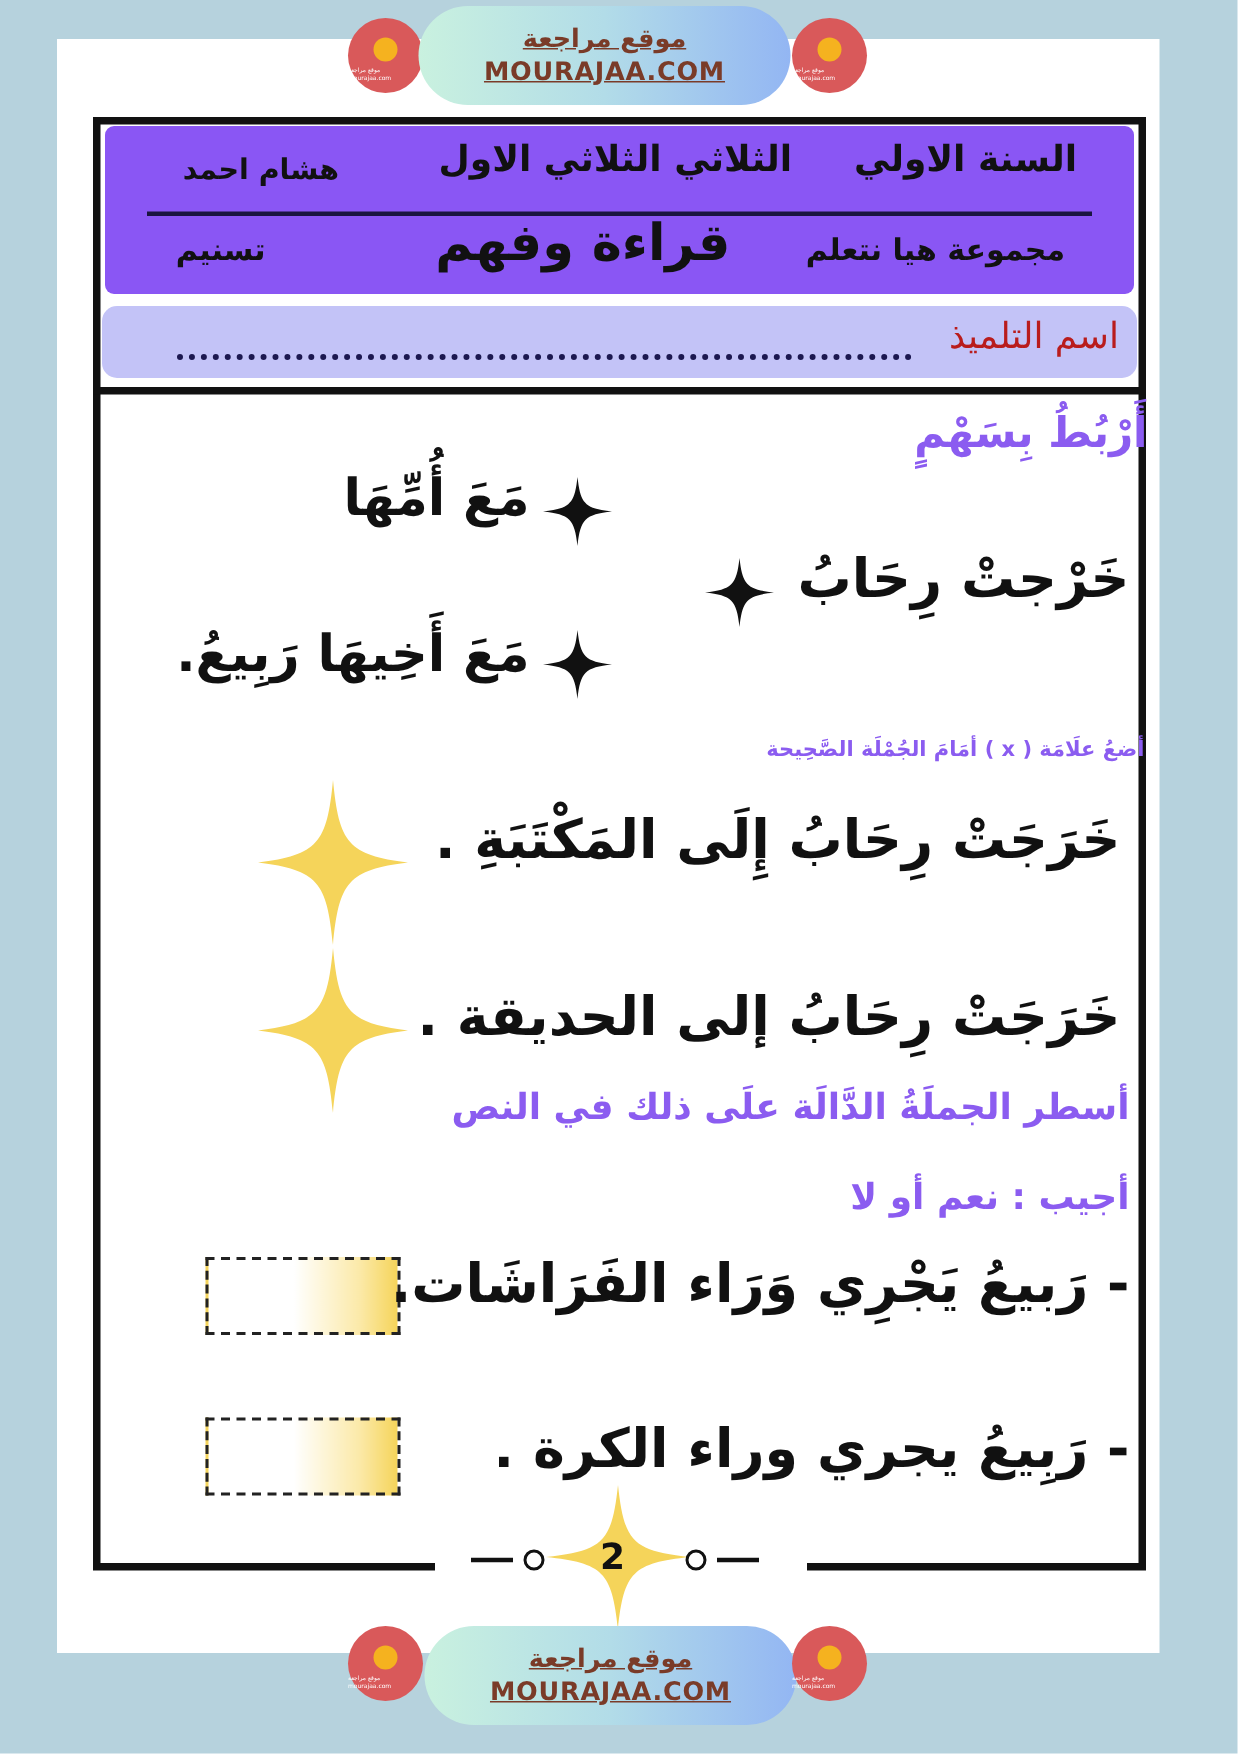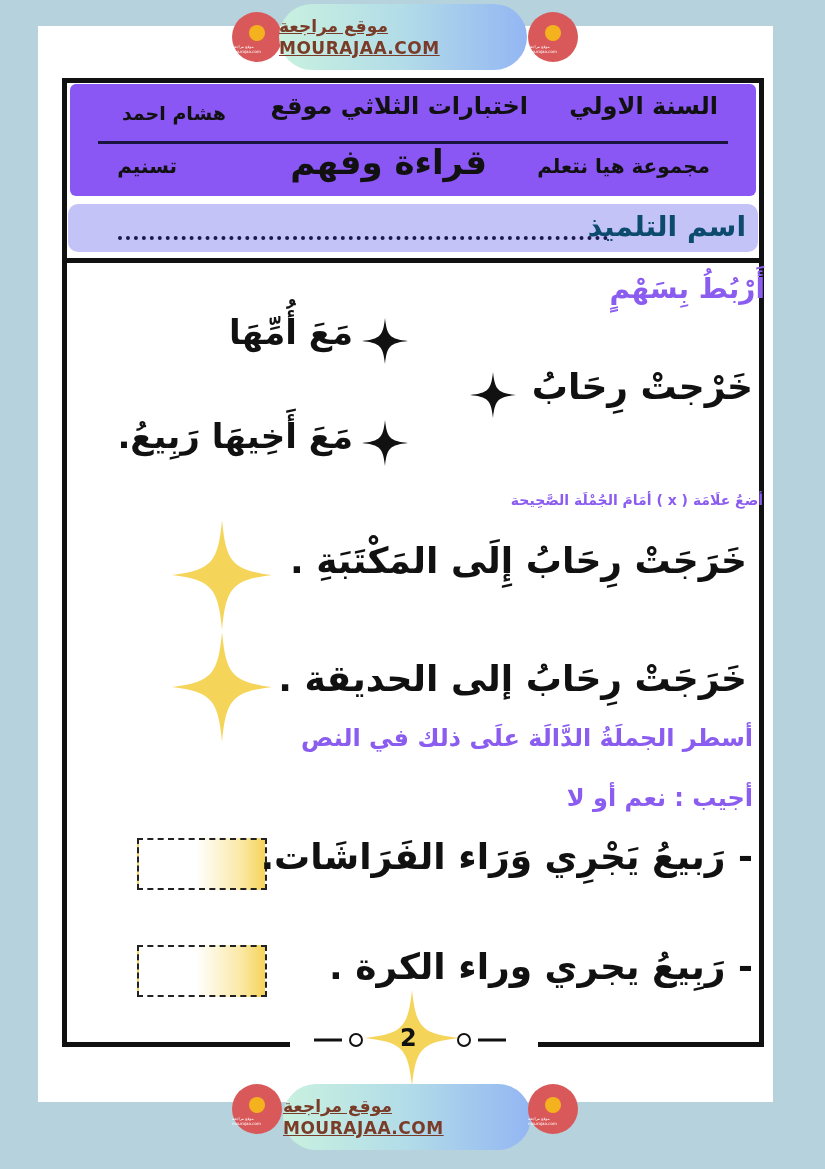--- a/index.html
+++ b/index.html
@@ -1,31 +1,31 @@
 <!DOCTYPE html>
 <html><head>
 <meta charset="utf-8">
 <style>
   html,body{margin:0;padding:0;}
   body{width:825px;height:1169px;background:#b6d2dd;position:relative;overflow:hidden;font-family:"DejaVu Sans",sans-serif;}
   .page{position:absolute;left:38px;top:26px;width:735px;height:1076px;background:#ffffff;}
-  .banner{position:absolute;left:279px;width:248px;height:66px;border-radius:33px;background:linear-gradient(90deg,#c9f1df 0%,#b2dce8 50%,#93b6f3 100%);display:flex;flex-direction:column;align-items:flex-start;justify-content:center;z-index:5;}
+  .banner{position:absolute;left:279px;width:248px;height:66px;border-radius:33px;background:linear-gradient(90deg,#c9f1df 0%,#b2dce8 50%,#93b6f3 100%);display:flex;flex-direction:column;align-items:center;justify-content:center;z-index:5;}
   .banner .ar{font-size:17px;font-weight:bold;color:#7a3b28;text-decoration:underline;line-height:22px;direction:rtl;}
   .banner .en{font-size:17px;font-weight:bold;color:#7a3b28;text-decoration:underline;line-height:22px;letter-spacing:0.5px;}
   .logo{position:absolute;width:50px;height:50px;border-radius:50%;background:#d9595a;display:flex;flex-direction:column;align-items:center;justify-content:center;z-index:5;}
   .logo .dot{width:16px;height:16px;border-radius:50%;background:#f5b21f;margin-top:4px;}
   .logo .tx{font-size:4px;color:#fff;line-height:5px;margin-top:3px;}
   .frame{position:absolute;left:62px;top:78px;width:702px;height:968px;border:5px solid #111;border-bottom:none;box-sizing:border-box;}
   .frame-bottom-left{position:absolute;left:62px;top:1042px;width:228px;height:5px;background:#111;}
   .frame-bottom-right{position:absolute;left:538px;top:1042px;width:226px;height:5px;background:#111;}
   .header{position:absolute;left:70px;top:84px;width:686px;height:112px;background:#8a56f4;border-radius:6px;}
   .hdr-row{position:absolute;left:0;right:0;direction:rtl;font-weight:bold;color:#111;}
   .hdr-sep{position:absolute;left:28px;right:28px;top:57px;height:3px;background:#1a1540;}
   .namebar{position:absolute;left:68px;top:204px;width:690px;height:48px;background:#c3c3f7;border-radius:10px;}
-  .namebar .lbl{position:absolute;right:12px;top:6px;font-size:28px;font-weight:bold;color:#0c4a6e;direction:rtl;}
+  .namebar .lbl{position:absolute;right:12px;top:6px;font-size:24px;font-weight:normal;color:#b91c1c;direction:rtl;}
   .namebar .dots{position:absolute;right:150px;top:18px;width:490px;height:14px;border-bottom:4px dotted #1c1850;}
   .sec-rule{position:absolute;left:62px;top:258px;width:702px;height:5px;background:#111;}
   .line{position:absolute;direction:rtl;white-space:nowrap;}
   .title{color:#8b5cf0;font-weight:bold;}
   .body{color:#111;font-weight:bold;}
   .star4{position:absolute;}
   .ansbox{position:absolute;width:130px;height:52px;border:2px dashed #222;box-sizing:border-box;background:linear-gradient(90deg,#ffffff 0%,#ffffff 45%,#fbe9a8 80%,#f5d45a 100%);}
   .pager{position:absolute;left:300px;top:1010px;width:220px;height:60px;}
 </style>
 </head>
@@ -46,21 +46,21 @@
 
 <div class="page"></div>
 
 <div class="frame"></div>
 <div class="frame-bottom-left"></div>
 <div class="frame-bottom-right"></div>
 
 <div class="header">
   <div class="hdr-row" style="top:8px;">
     <span style="position:absolute;right:38px;font-size:24px;">السنة الاولي</span>
-    <span style="position:absolute;right:228px;font-size:24px;">اختبارات الثلاثي موقع</span>
+    <span style="position:absolute;right:228px;font-size:24px;">الثلاثي الثلاثي الاول</span>
     <span style="position:absolute;right:530px;top:10px;font-size:19px;">هشام احمد</span>
   </div>
   <div class="hdr-sep"></div>
   <div class="hdr-row" style="top:64px;">
     <span style="position:absolute;right:46px;top:6px;font-size:20px;">مجموعة هيا نتعلم</span>
     <span style="position:absolute;right:269px;top:-6px;font-size:34px;">قراءة وفهم</span>
     <span style="position:absolute;right:579px;top:6px;font-size:20px;">تسنيم</span>
   </div>
 </div>
 

